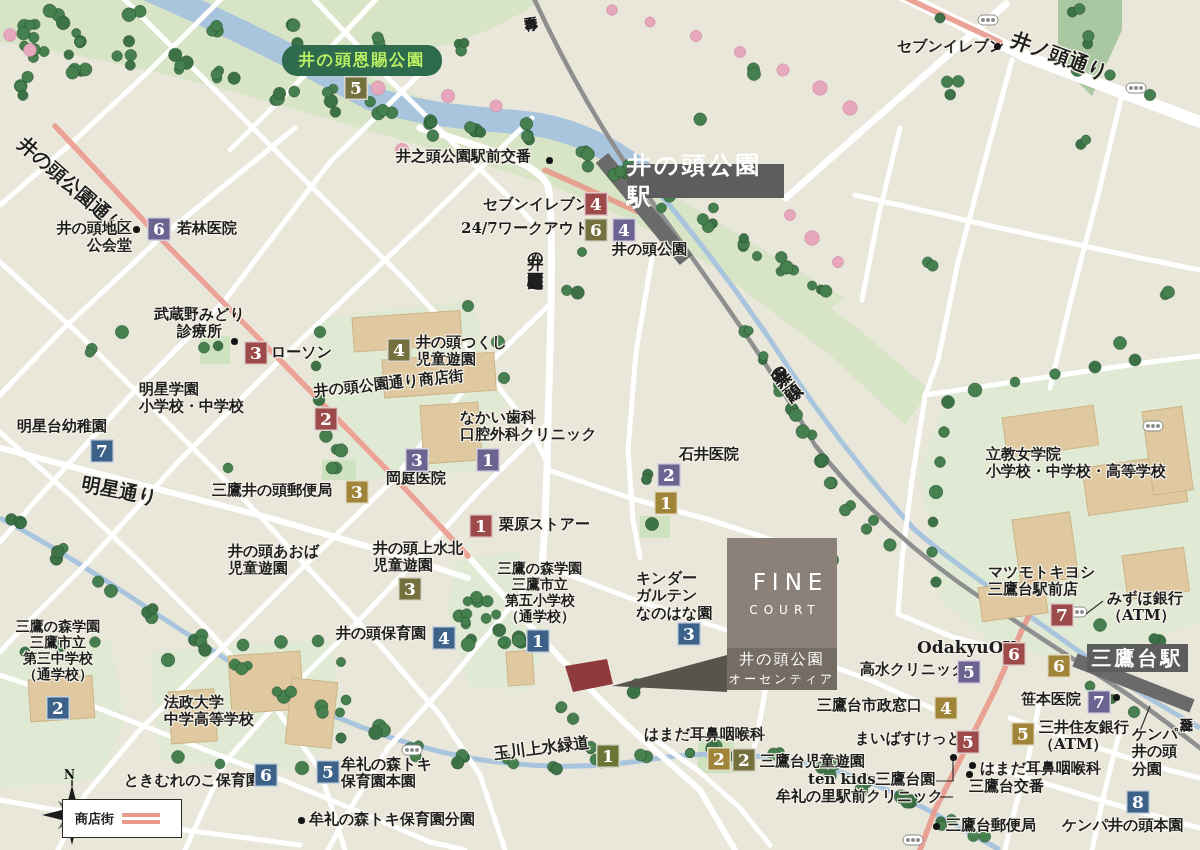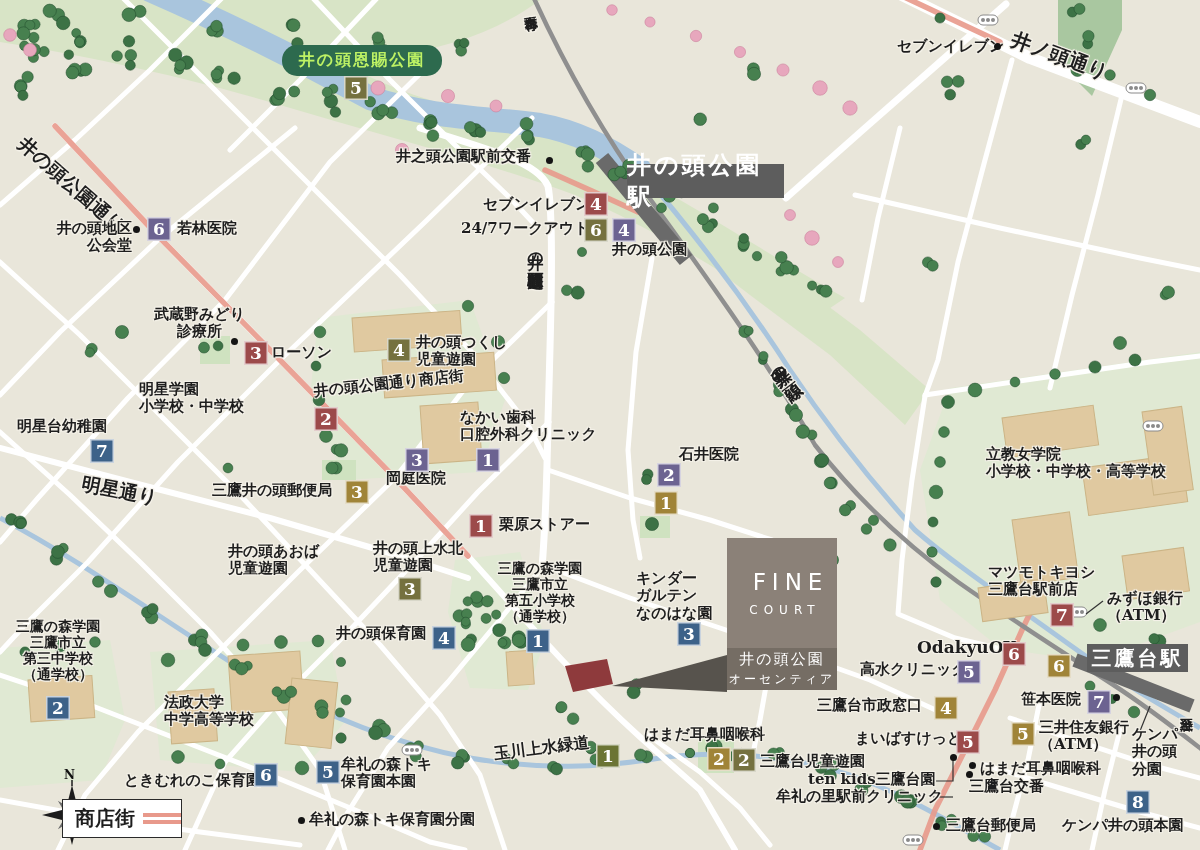--- a/index.html
+++ b/index.html
@@ -24,21 +24,21 @@
   .fine-top{flex:1;background:#8b8178;color:#fff;display:flex;flex-direction:column;
        align-items:center;justify-content:center;font-family:"DejaVu Sans",sans-serif;}
   .fine-name{font-size:23px;font-weight:400;letter-spacing:6px;margin-left:17px;}
   .fine-sub{font-size:12px;letter-spacing:6px;margin-left:6px;margin-top:8px;}
   .fine-bot{height:42px;background:#756d64;color:#fff;display:flex;flex-direction:column;
        align-items:center;justify-content:center;font-family:"DejaVu Sans",sans-serif;}
   .fine-jp{font-size:15px;letter-spacing:2px;}
   .fine-kana{font-size:12px;letter-spacing:3px;margin-top:2px;}
   #legend{position:absolute;left:62px;top:799px;width:120px;height:39px;background:#fff;
        border:1.6px solid #2a2a2a;display:flex;align-items:center;padding-left:12px;box-sizing:border-box;}
-  #legend .txt{font-size:20px;font-weight:700;color:#1e1e1e;}
+  #legend .txt{font-size:13px;font-weight:700;color:#1e1e1e;}
   #legend .bars{margin-left:8px;display:flex;flex-direction:column;gap:3px;}
   #legend .bars i{display:block;width:38px;height:4px;background:#e8998b;}
   #compassN{position:absolute;left:64px;top:768px;font-size:12px;font-weight:700;color:#111;}
 </style>
 </head>
 <body>
 
 <div id="map">
 
   <svg id="base" width="1200" height="850" viewBox="0 0 1200 850">

